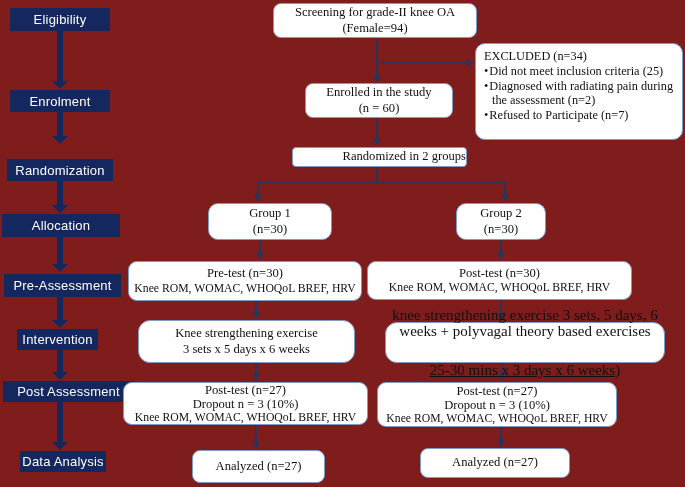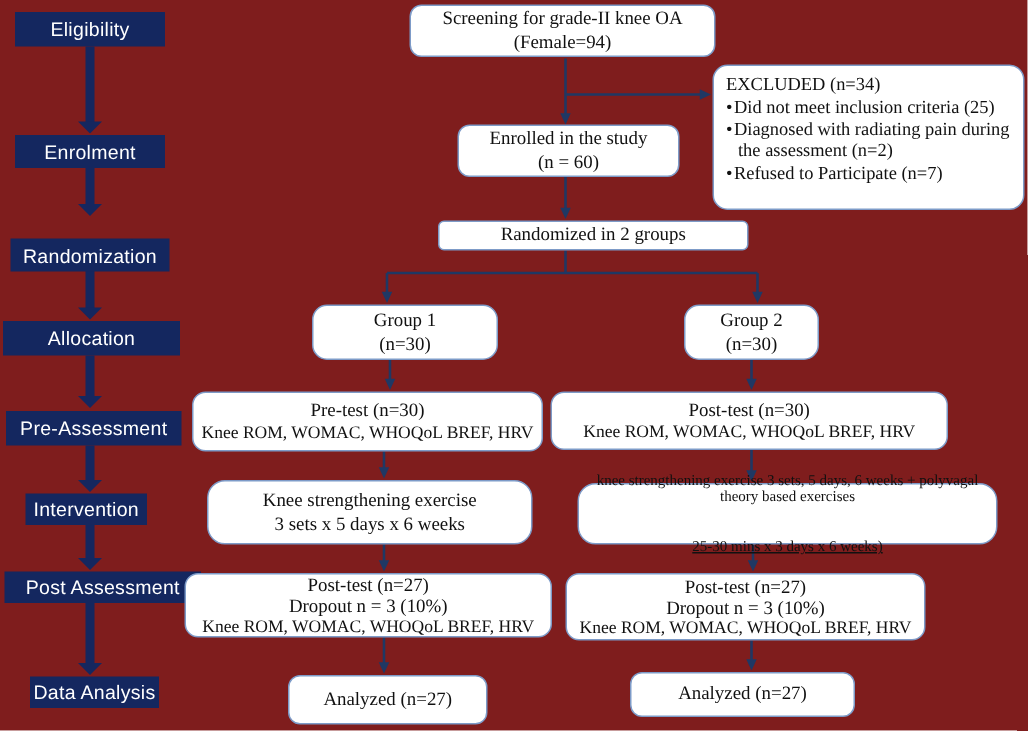--- a/index.html
+++ b/index.html
@@ -121,21 +121,21 @@
       <li>Diagnosed with radiating pain during the assessment (n=2)</li>
       <li>Refused to Participate (n=7)</li>
     </ul>
   </div>
 
   <div class="fbox" style="left:305px;top:83px;width:148px;height:35px;border-radius:8px;">
     <div>Enrolled in the study</div>
     <div class="b">(n = 60)</div>
   </div>
 
-  <div class="fbox" style="left:292px;top:147px;width:207px;height:20px;border-radius:4px;">
+  <div class="fbox" style="left:292px;top:147px;width:175px;height:20px;border-radius:4px;align-items:flex-end;">
     <div>Randomized in 2 groups</div>
   </div>
 
   <div class="fbox" style="left:208px;top:203px;width:124px;height:37px;border-radius:10px;">
     <div>Group 1</div>
     <div class="b">(n=30)</div>
   </div>
 
   <div class="fbox" style="left:456px;top:203px;width:90px;height:37px;border-radius:10px;">
     <div>Group 2</div>
@@ -150,21 +150,21 @@
   <div class="fbox" style="left:367px;top:261px;width:265px;height:39px;border-radius:9px;">
     <div class="b">Post-test (n=30)</div>
     <div class="small">Knee ROM, WOMAC, WHOQoL BREF, HRV</div>
   </div>
 
   <div class="fbox" style="left:138px;top:320px;width:217px;height:43px;border-radius:12px;">
     <div class="b">Knee strengthening exercise</div>
     <div>3 sets x 5 days x 6 weeks</div>
   </div>
 
-  <div class="fbox" style="left:385px;top:322px;width:280px;height:41px;border-radius:12px;font-size:10px;line-height:1.1;padding:1px 4px;gap:22px;">
+  <div class="fbox" style="left:385px;top:322px;width:280px;height:41px;border-radius:12px;font-size:15px;line-height:1.1;padding:1px 4px;gap:22px;">
     <div>
       <span class="b mixline">knee strengthening exercise</span><span class="mixline"> 3 sets, 5 days, 6 weeks + </span><span class="b mixline">polyvagal theory based exercises</span>
     </div>
     <div class="b u">25-30 mins x 3 days x 6 weeks)</div>
   </div>
 
   <div class="fbox" style="left:123px;top:382px;width:245px;height:43px;border-radius:9px;line-height:1.12;">
     <div class="b">Post-test (n=27)</div>
     <div class="b">Dropout n = 3 (10%)</div>
     <div class="small">Knee ROM, WOMAC, WHOQoL BREF, HRV</div>

